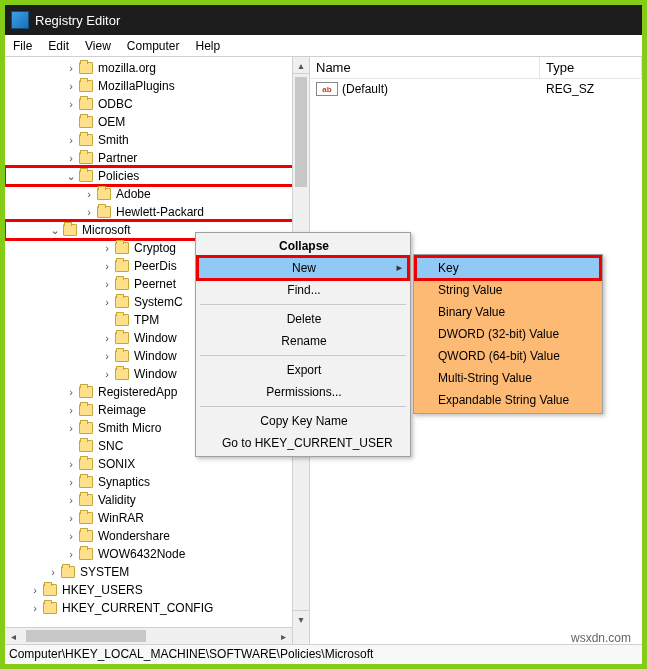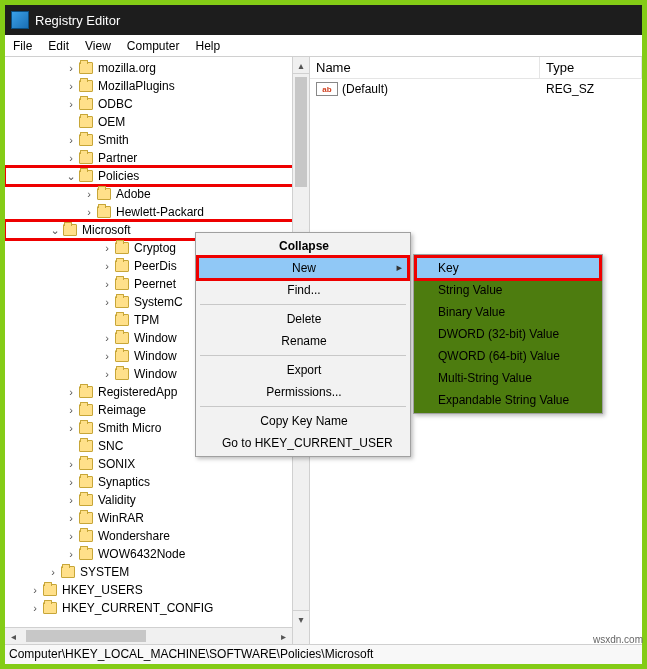--- a/index.html
+++ b/index.html
@@ -38,24 +38,24 @@
   .list-row .cell { padding: 1px 6px; }
   .cell.name { flex: 0 0 230px; display:flex; align-items:center; }
   .cell.type { flex:1; }
   .abicon { width:22px; height:14px; border:1px solid #888; margin-right:4px; display:flex; align-items:center; justify-content:center; font-size:8px; color:#d04020; font-weight:bold; background:#fff;}
   .status { height: 20px; border-top: 1px solid #d0d0d0; font-size: 12px; padding: 2px 4px; background:#f8f8f8; }
   .ctxmenu { position: absolute; background: #f2f2f2; border: 1px solid #a0a0a0; box-shadow: 2px 2px 4px rgba(0,0,0,.25); font-size: 12px; padding: 2px; text-align: center; }
   .ctxmenu .item { padding: 4px 22px 4px 24px; white-space: nowrap; position:relative;}
   .ctxmenu .sep { height: 1px; background: #c8c8c8; margin: 3px 2px; }
   .ctxmenu .item.hl { background: #90c8f6; }
   .ctxmenu .item .arrow { position:absolute; right:6px; top:4px; font-size:11px; color:#333;}
-  .submenu { position: absolute; background: #4d7c0f; border: 1px solid #a0a0a0; box-shadow: 2px 2px 4px rgba(0,0,0,.25); font-size: 12px; padding: 2px;}
+  .submenu { position: absolute; background: #fdba74; border: 1px solid #a0a0a0; box-shadow: 2px 2px 4px rgba(0,0,0,.25); font-size: 12px; padding: 2px;}
   .submenu .item { padding: 4px 20px 4px 22px; white-space:nowrap;}
   .submenu .item.hl { background:#90c8f6;}
-  .watermark { position: absolute; right: 4px; bottom: 24px; font-size: 10px; color: #666; }
+  .watermark { position: absolute; right: 16px; bottom: 24px; font-size: 12px; color: #666; }
   .appuals { position:absolute; left:262px; top:312px; font-size:18px; color:#98b080; font-style:italic; opacity:.55; pointer-events:none; font-weight:600;}
 </style>
 </head>
 <body>
 
 <div class="window">
   <div class="titlebar">
     <span class="icon"></span>
     <span>Registry Editor</span>
   </div>

